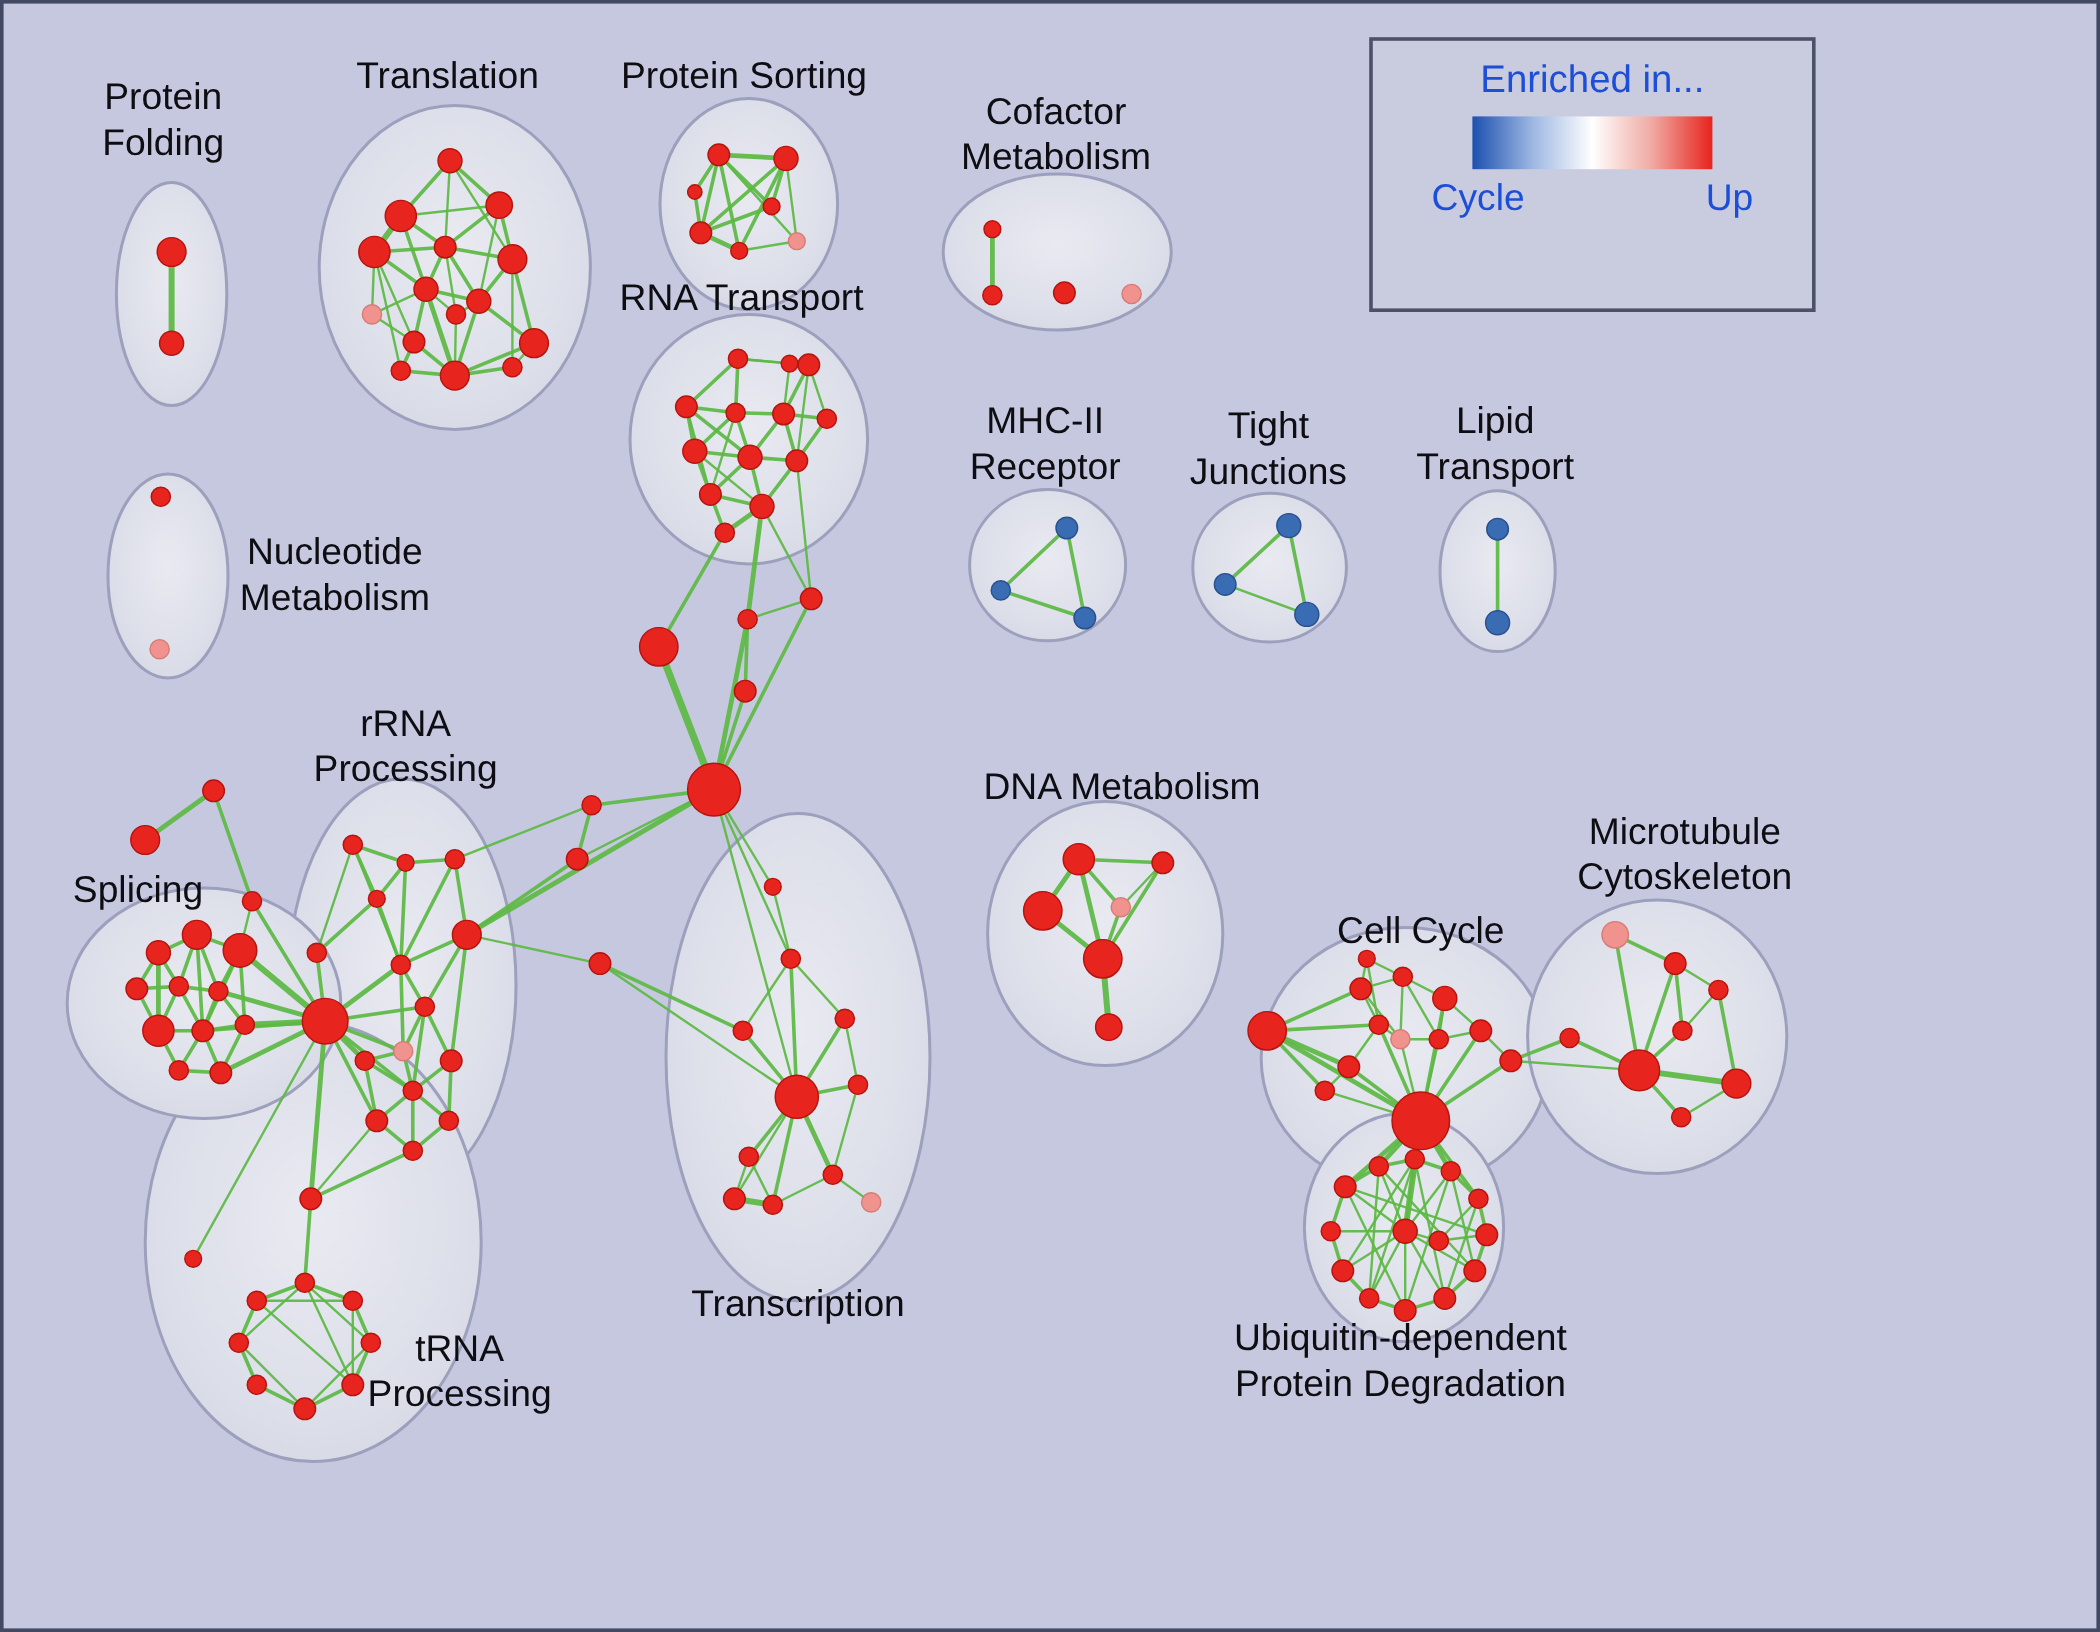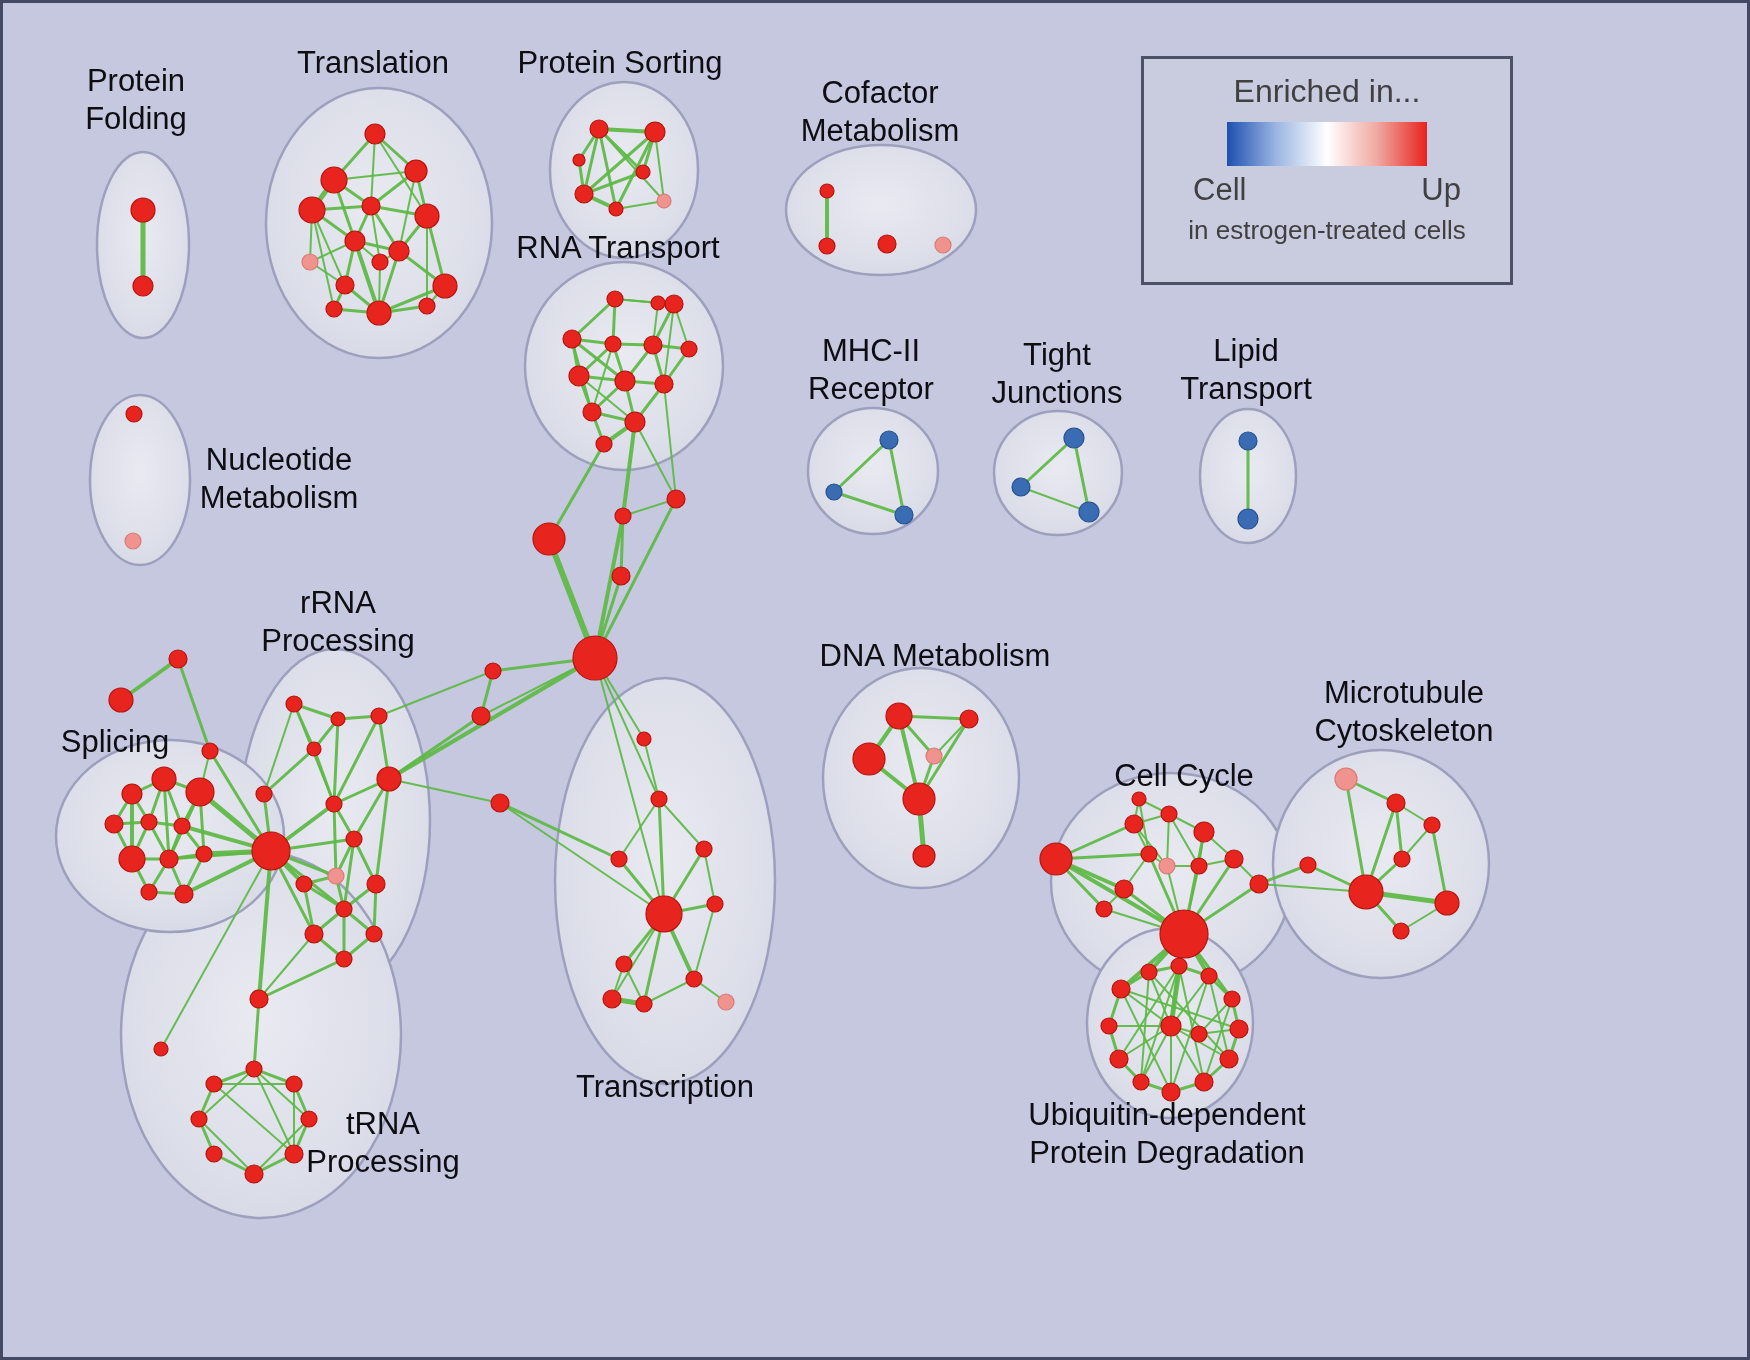--- a/index.html
+++ b/index.html
@@ -8,23 +8,23 @@
     width:1750px;height:1360px;
     background:#c6c8e0;
     border:3px solid #434863;
     box-sizing:border-box;
     overflow:hidden;
     font-family:"Liberation Sans", sans-serif;
   }
   svg#net-svg{position:absolute;left:0;top:0;}
   .cluster-label{font-size:31px;fill:#0d0d12;}
   .legend{
-    position:absolute;left:1138px;top:53px;width:372px;height:229px;
+    position:absolute;left:1138px;top:28px;width:372px;height:229px;
     border:3px solid #4c5168;background:#c9cbdf;
-    box-sizing:border-box;text-align:center;color:#404040;
+    box-sizing:border-box;text-align:center;color:#1d4ed8;
   }
   .legend-title{font-size:32px;margin-top:14px;}
   .legend-gradient{width:200px;height:44px;margin:12px auto 6px auto;}
   .legend-scale-row{display:flex;justify-content:space-between;width:268px;margin:0 auto 6px auto;font-size:31px;}
   .legend-caption{font-size:26px;line-height:33px;}
 </style>
 </head>
 <body>
 
 <div class="figure">
@@ -548,19 +548,18 @@
         <text x="1181" y="783" text-anchor="middle" class="cluster-label"><tspan x="1181" dy="0">Cell Cycle</tspan></text>
         <text x="1401" y="700" text-anchor="middle" class="cluster-label"><tspan x="1401" dy="0">Microtubule</tspan><tspan x="1401" dy="38">Cytoskeleton</tspan></text>
         <text x="1164" y="1122" text-anchor="middle" class="cluster-label"><tspan x="1164" dy="0">Ubiquitin-dependent</tspan><tspan x="1164" dy="38">Protein Degradation</tspan></text>
       </g>
     </svg>
 
   <div class="legend">
     <div class="legend-title">Enriched in...</div>
     <div class="legend-gradient" style="background: linear-gradient(to right, rgb(29, 80, 176), rgb(157, 183, 226), rgb(255, 255, 255), rgb(239, 169, 162), rgb(232, 35, 29));"></div>
     <div class="legend-scale-row">
-      <span>Cell</span>
+      <span>Cycle</span>
       <span>Up</span>
     </div>
-    <div class="legend-caption">in estrogen-treated cells</div>
   </div>
 
 </div>
 
 </body></html>

